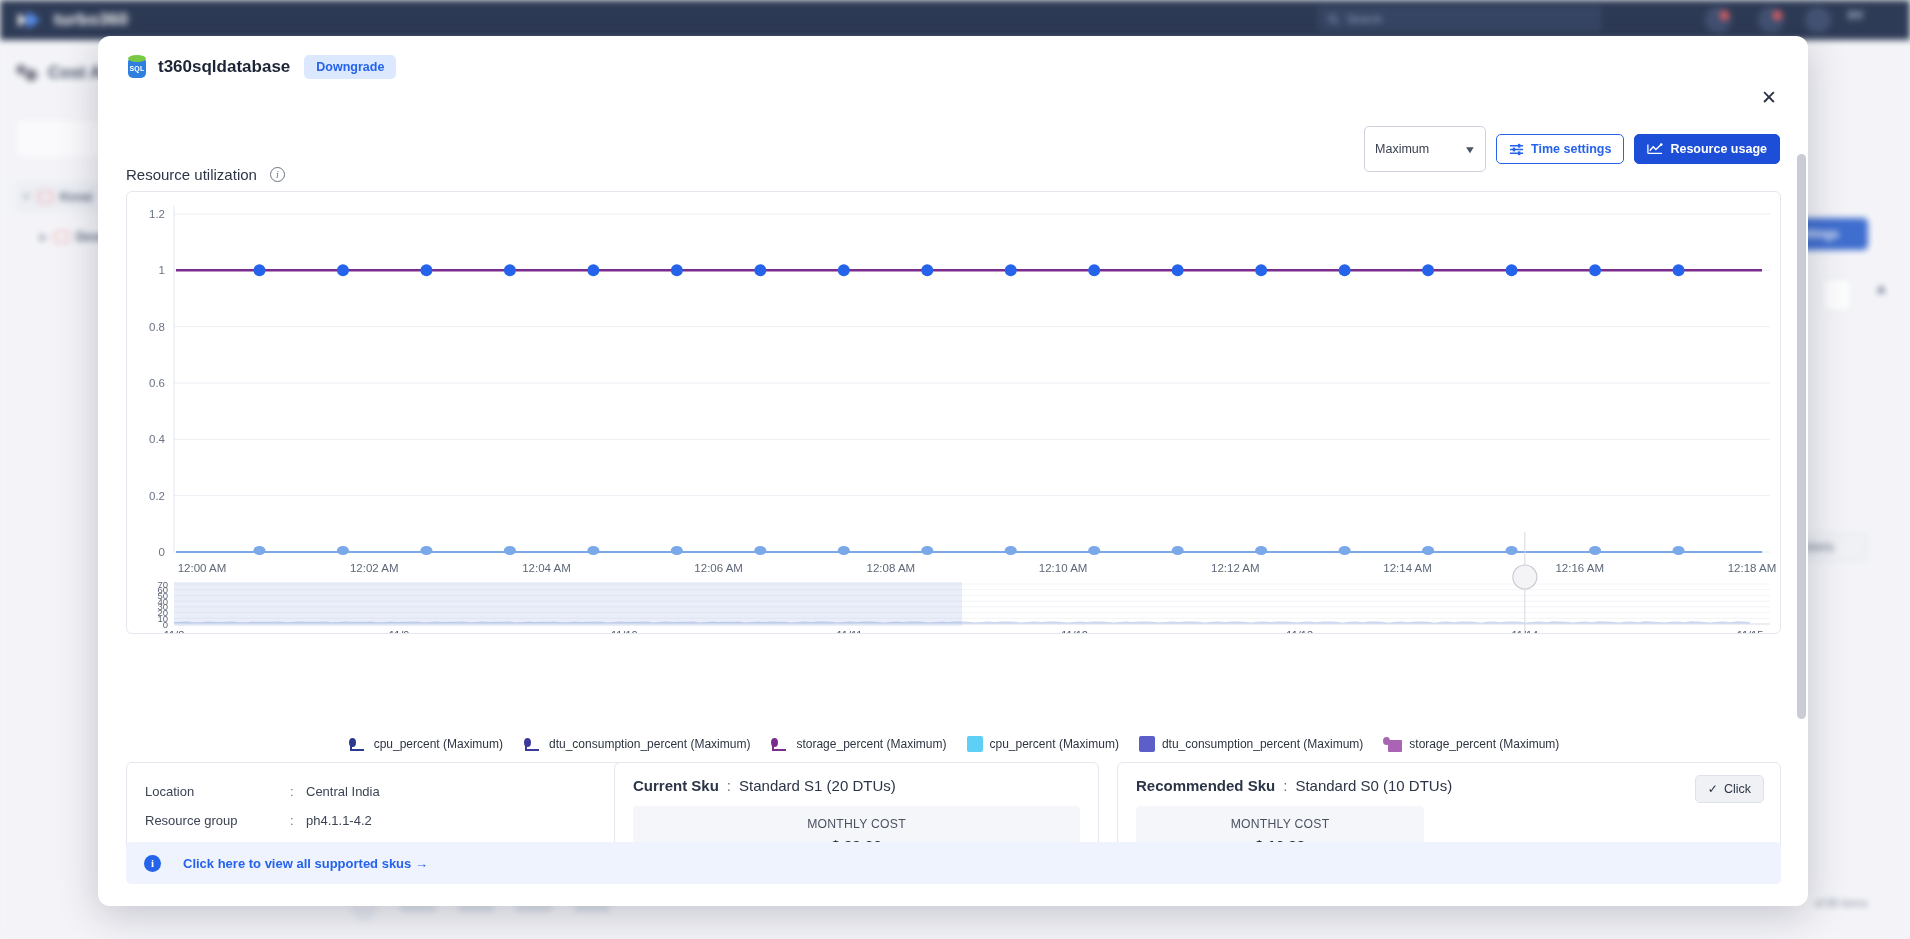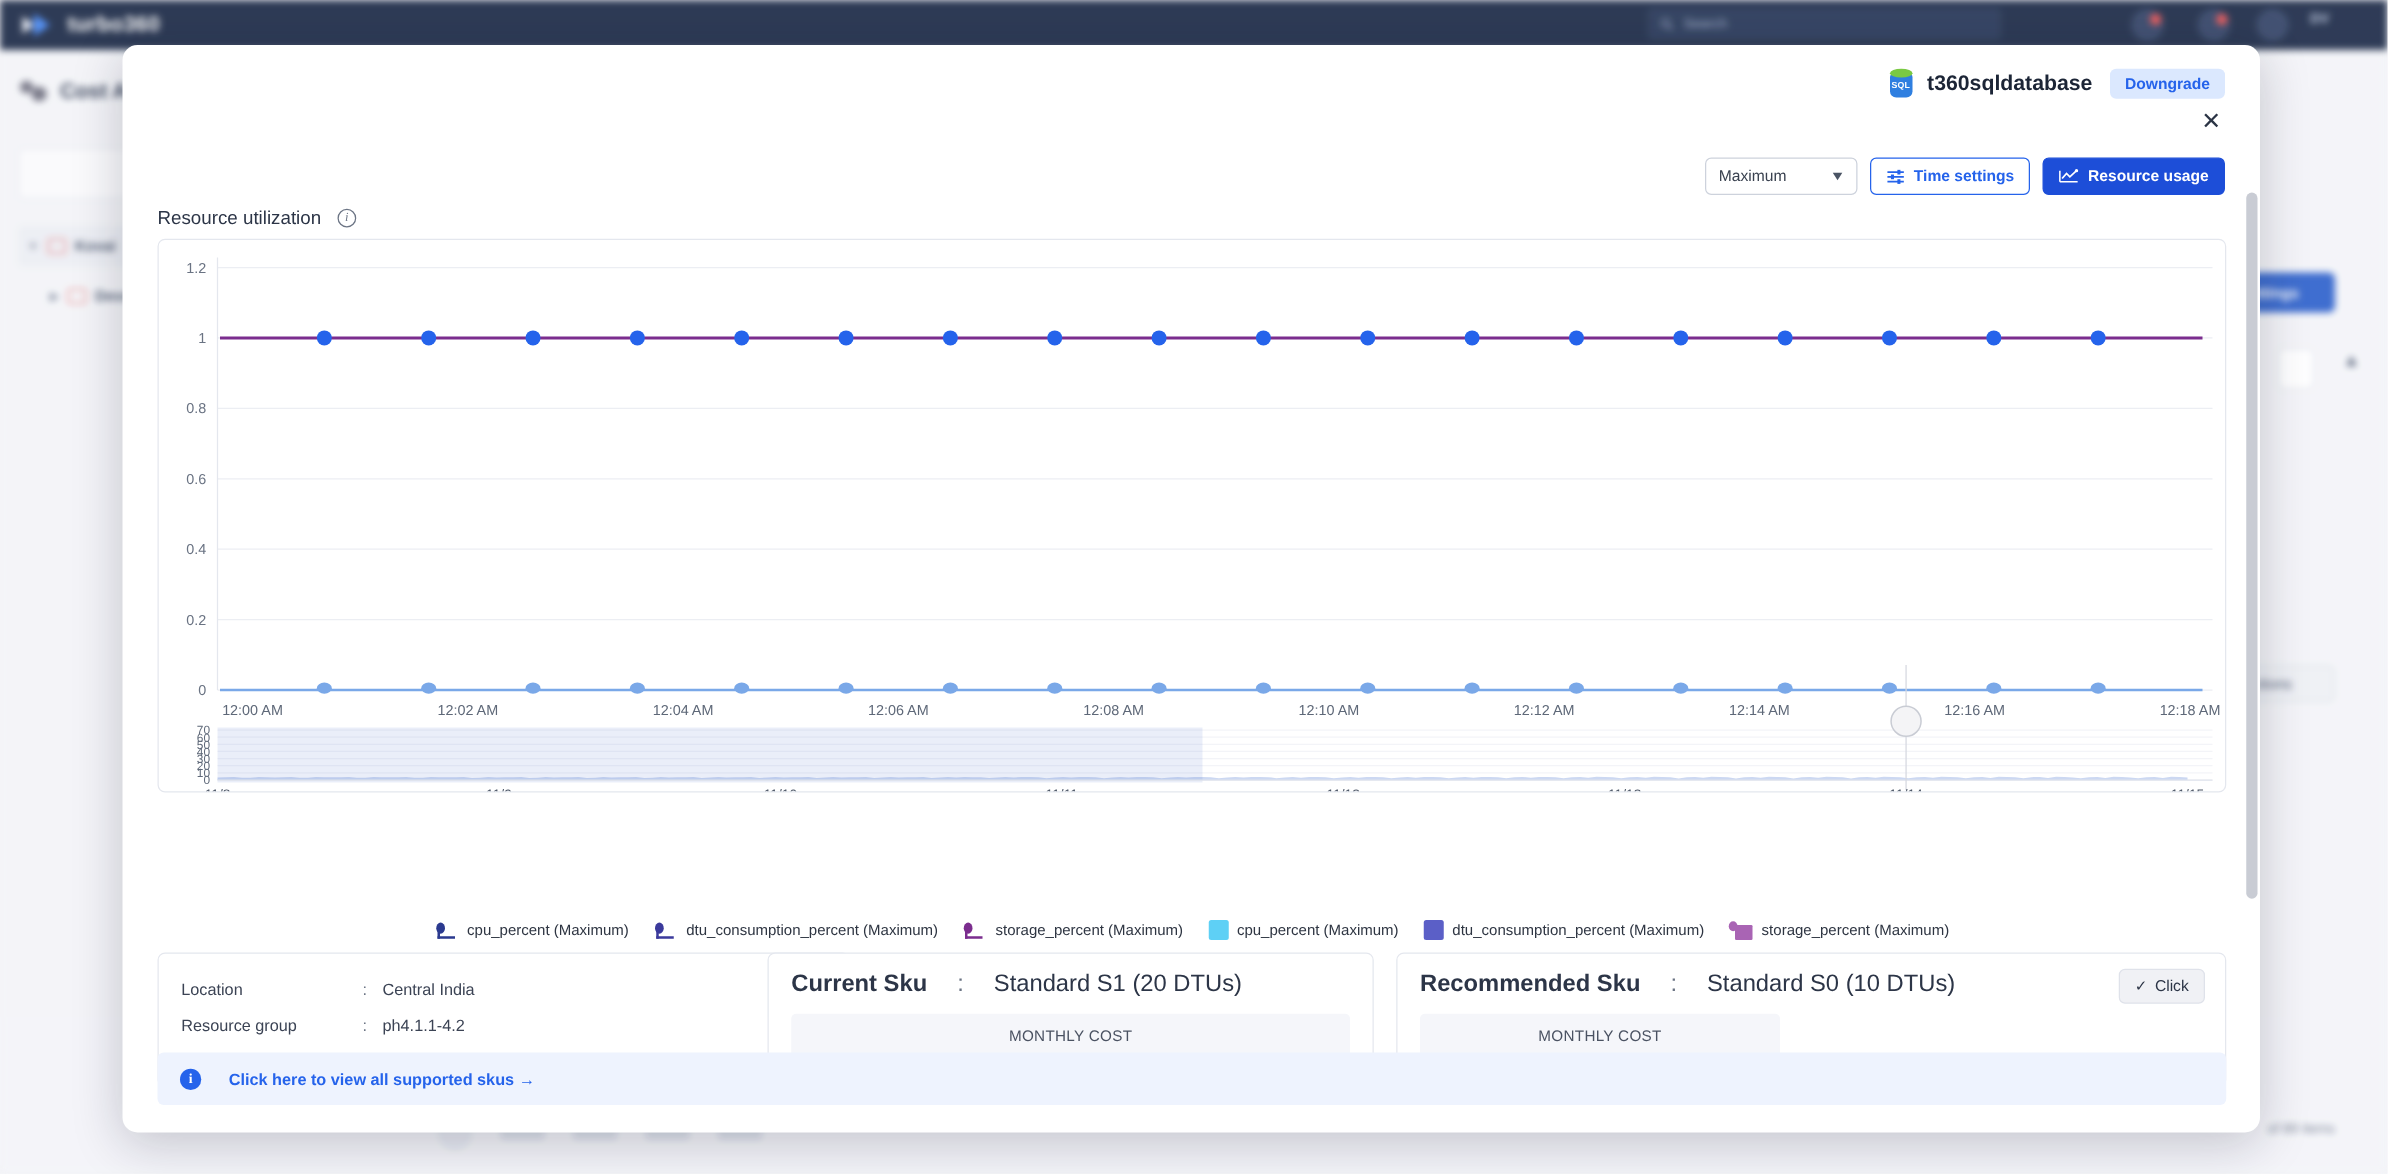--- a/index.html
+++ b/index.html
@@ -115,21 +115,21 @@
     background: transparent;
   }
   #modal-scrollbar .thumb {
     position:absolute; top:0; left:0; width:100%; height: 565px;
     background:#c9ccd4; border-radius:5px;
   }
 
   
   #modal-head {
     position:absolute; left:0; top:0; right:0; height:62px;
-    display:flex; align-items:center; padding: 10px 28px; justify-content: flex-end;
+    display:flex; align-items:center; padding: 10px 28px;
   }
   #sql-icon {
     width:22px; height:24px; position:relative; flex:none; margin-right:10px;
   }
   #sql-icon .body {
     position:absolute; left:2px; top:4px; width:18px; height:19px;
     background:#2f7fe0; border-radius:3px 3px 5px 5px;
   }
   #sql-icon .cap {
     position:absolute; left:2px; top:0px; width:18px; height:7px;
@@ -150,21 +150,21 @@
     color:#2b3445; font-size:19px; cursor:pointer; line-height:1;
     background:none; border:none; font-family:"Liberation Sans", sans-serif;
   }
 
   
   #controls {
     position:absolute; right: 28px; top: 90px;
     display:flex; align-items:center; gap:10px;
   }
   #metric-select {
-    width:122px; height:30px; border:1px solid #cdd2dc; border-radius:5px;
+    width:122px; height:46px; border:1px solid #cdd2dc; border-radius:5px;
     background:#fff; font-size:12.5px; color:#39414f; padding: 0 10px;
     display:flex; align-items:center; justify-content:space-between;
     cursor:pointer;
   }
   #metric-select .chev { font-size:10px; color:#4a5464; transform: scaleX(1.3); }
   .btn-outline {
     height:30px; border:1.4px solid #2563eb; border-radius:5px; background:#fff;
     color:#2563eb; font-size:12.5px; font-weight:700; padding:0 12px;
     display:flex; align-items:center; gap:7px; cursor:pointer;
     font-family:"Liberation Sans", sans-serif;
@@ -230,22 +230,22 @@
   #card-recommended { left:1019px; width: 664px; }
 
   .kv-row { display:flex; font-size:13px; color:#3b4354; padding: 2px 0; }
   .kv-key { width: 145px; }
   .kv-colon { width: 16px; color:#6b7484; }
   .kv-val { color:#3b4354; }
   #card-location .inner { padding: 14px 0 0 18px; }
   #card-location .kv-row { line-height: 1.95; }
 
   .sku-head {
-    padding: 14px 0 0 18px; font-size:19px; color:#2c3547;
-    display:flex; align-items:baseline; gap:24px;
+    padding: 14px 0 0 18px; font-size:15px; color:#2c3547;
+    display:flex; align-items:baseline; gap:8px;
   }
   .sku-head .lbl { font-weight:600; }
   .sku-head .colon { color:#6b7484; }
   .cost-box {
     margin: 12px 0 0 18px; background:#f5f6fa; border-radius:4px;
     padding: 11px 14px 14px 14px;
     text-align: center;
   }
   .cost-label { font-size:12.2px; color:#4a5262; letter-spacing:.25px; }
   .cost-value { font-size:15px; color:#1c2536; font-weight:700; margin-top:6px; }

